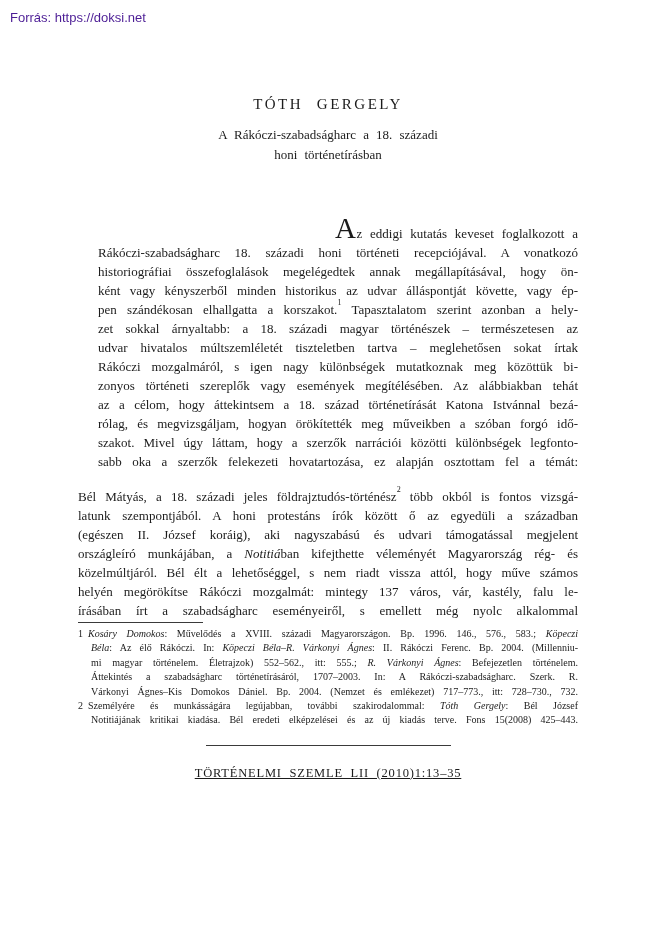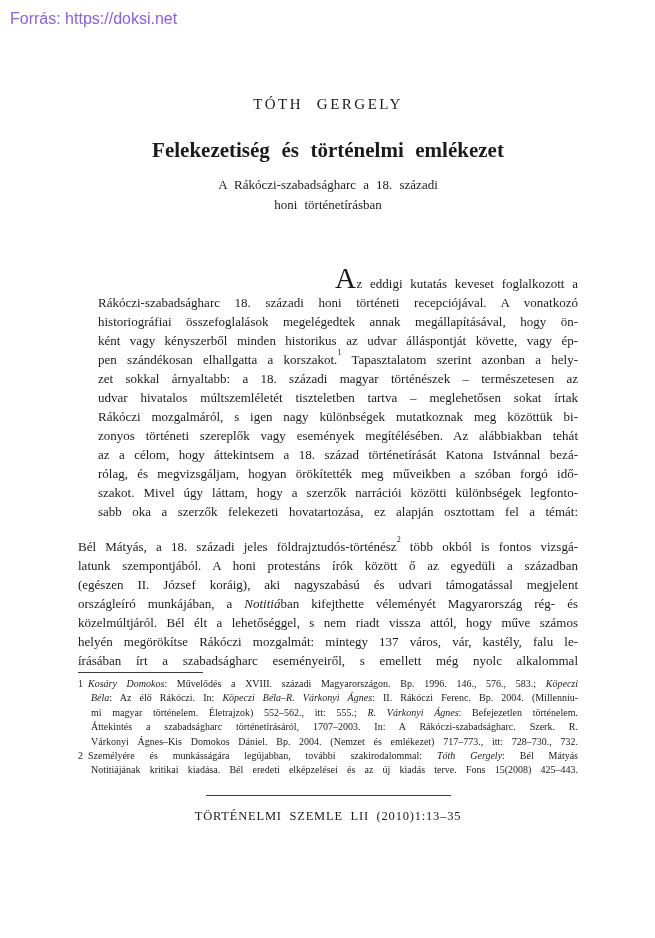--- a/index.html
+++ b/index.html
@@ -14,22 +14,22 @@
     background: #ffffff;
     overflow: hidden;
     font-family: "Liberation Serif", serif;
     color: #1b1b1b;
   }
   .source-line {
     position: absolute;
     top: 10px;
     left: 10px;
     font-family: "Liberation Sans", sans-serif;
-    font-size: 16px;
-    color: #8b5cf6;
+    font-size: 13px;
+    color: #4c1d95;
   }
   .content {
     position: absolute;
     top: 0;
     left: 78px;
     width: 500px;
   }
   .author {
     margin-top: 97px;
     text-align: center;
@@ -108,59 +108,59 @@
     margin-top: 17px;
     text-align: center;
   }
   .footer-rule {
     width: 245px;
     margin: 0 auto;
     border-top: 1px solid #3a3a3a;
     height: 0;
   }
   .footer-text {
-    margin-top: 12px;
+    margin-top: 19px;
     font-size: 12.5px;
     line-height: 16px;
     letter-spacing: 0.8px;
     word-spacing: 0.3em;
+    text-decoration: underline;
   }
 </style>
 </head>
 <body>
 
 <div class="page">
 
   <div class="source-line">Forrás: https://doksi.net</div>
 
   <div class="content">
 
     <div class="author">TÓTH GERGELY</div>
 
-    <h1 class="title">Felekezetiség és történelmi emlékezet</h1>
 
     <div class="subtitle">A Rákóczi-szabadságharc a 18. századi<br>honi történetírásban</div>
 
     <div class="body-par para1">
       <div class="just"><span class="dropcap">A</span><span>z eddigi kutatás keveset foglalkozott a</span><br><span>Rákóczi-szabadságharc 18. századi honi történeti recepciójával. A vonatkozó</span><br><span>historiográfiai összefoglalások megelégedtek annak megállapításával, hogy ön-</span><br><span>ként vagy kényszerből minden historikus az udvar álláspontját követte, vagy ép-</span><br><span>pen szándékosan elhallgatta a korszakot.</span><sup class="sup">1</sup><span> Tapasztalatom szerint azonban a hely-</span><br><span>zet sokkal árnyaltabb: a 18. századi magyar történészek – természetesen az</span><br><span>udvar hivatalos múltszemléletét tiszteletben tartva – meglehetősen sokat írtak</span><br><span>Rákóczi mozgalmáról, s igen nagy különbségek mutatkoznak meg közöttük bi-</span><br><span>zonyos történeti szereplők vagy események megítélésében. Az alábbiakban tehát</span><br><span>az a célom, hogy áttekintsem a 18. század történetírását Katona Istvánnal bezá-</span><br><span>rólag, és megvizsgáljam, hogyan örökítették meg műveikben a szóban forgó idő-</span><br><span>szakot. Mivel úgy láttam, hogy a szerzők narrációi közötti különbségek legfonto-</span><br><span>sabb oka a szerzők felekezeti hovatartozása, ez alapján osztottam fel a témát:</span></div>
     </div>
 
 
     <div class="body-par para2">
       <div class="just"><span>Bél Mátyás, a 18. századi jeles földrajztudós-történész</span><sup class="sup">2</sup><span> több okból is fontos vizsgá-</span><br><span>latunk szempontjából. A honi protestáns írók között ő az egyedüli a században</span><br><span>(egészen II. József koráig), aki nagyszabású és udvari támogatással megjelent</span><br><span>országleíró munkájában, a </span><span class="it">Notitiá</span><span>ban kifejthette véleményét Magyarország rég- és</span><br><span>közelmúltjáról. Bél élt a lehetőséggel, s nem riadt vissza attól, hogy műve számos</span><br><span>helyén megörökítse Rákóczi mozgalmát: mintegy 137 város, vár, kastély, falu le-</span><br><span>írásában írt a szabadságharc eseményeiről, s emellett még nyolc alkalommal</span></div>
     </div>
 
     <div class="fn-rule"></div>
 
     <div class="footnotes">
       <div class="footnote">
         <span class="fn-num">1</span><span><span class="it">Kosáry Domokos</span><span>: Művelődés a XVIII. századi Magyarországon. Bp. 1996. 146., 576., 583.; </span><span class="it">Köpeczi</span><br><span class="it">Béla</span><span>: Az élő Rákóczi. In: </span><span class="it">Köpeczi Béla–R. Várkonyi Ágnes</span><span>: II. Rákóczi Ferenc. Bp. 2004. (Millenniu-</span><br><span>mi magyar történelem. Életrajzok) 552–562., itt: 555.; </span><span class="it">R. Várkonyi Ágnes</span><span>: Befejezetlen történelem.</span><br><span>Áttekintés a szabadságharc történetírásáról, 1707–2003. In: A Rákóczi-szabadságharc. Szerk. R.</span><br><span>Várkonyi Ágnes–Kis Domokos Dániel. Bp. 2004. (Nemzet és emlékezet) 717–773., itt: 728–730., 732.</span></span>
       </div>
       <div class="footnote">
-        <span class="fn-num">2</span><span><span>Személyére és munkásságára legújabban, további szakirodalommal: </span><span class="it">Tóth Gergely</span><span>: Bél Mátyás</span><br><span>Notitiájának kritikai kiadása. Bél eredeti elképzelései és az új kiadás terve. Fons 15(2008) 425–443.</span></span>
+        <span class="fn-num">2</span><span><span>Személyére és munkásságára legújabban, további szakirodalommal: </span><span class="it">Tóth Gergely</span><span>: Bél József</span><br><span>Notitiájának kritikai kiadása. Bél eredeti elképzelései és az új kiadás terve. Fons 15(2008) 425–443.</span></span>
       </div>
     </div>
 
     <div class="footer">
       <div class="footer-rule"></div>
       <div class="footer-text">TÖRTÉNELMI SZEMLE LII (2010)1:13–35</div>
     </div>
 
   </div>
 </div>

